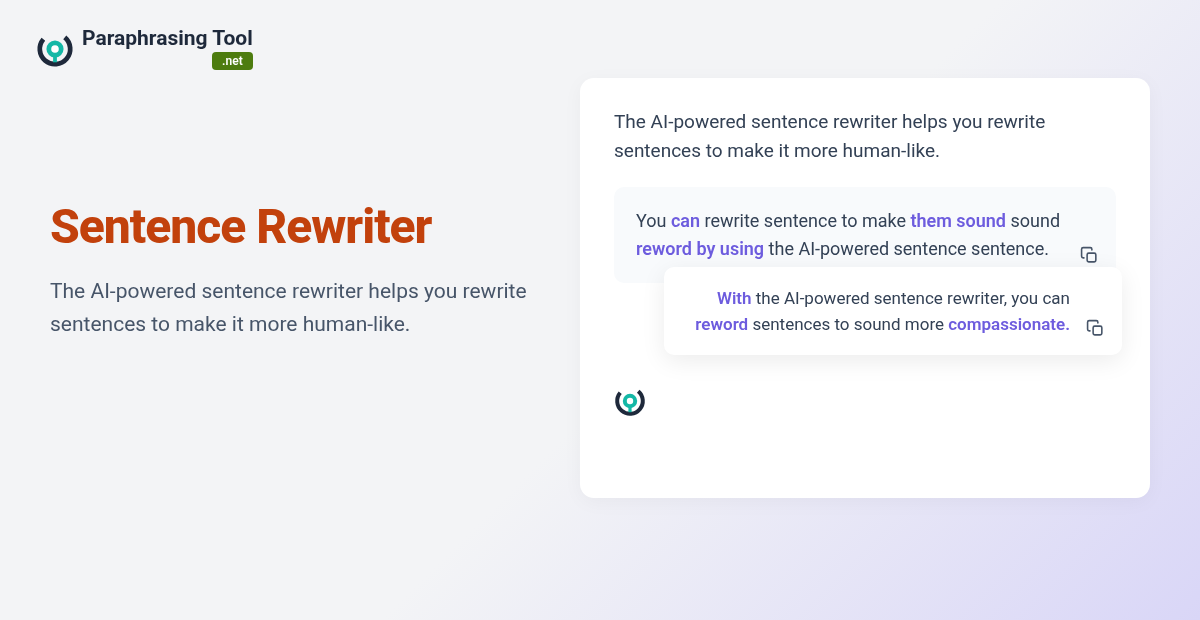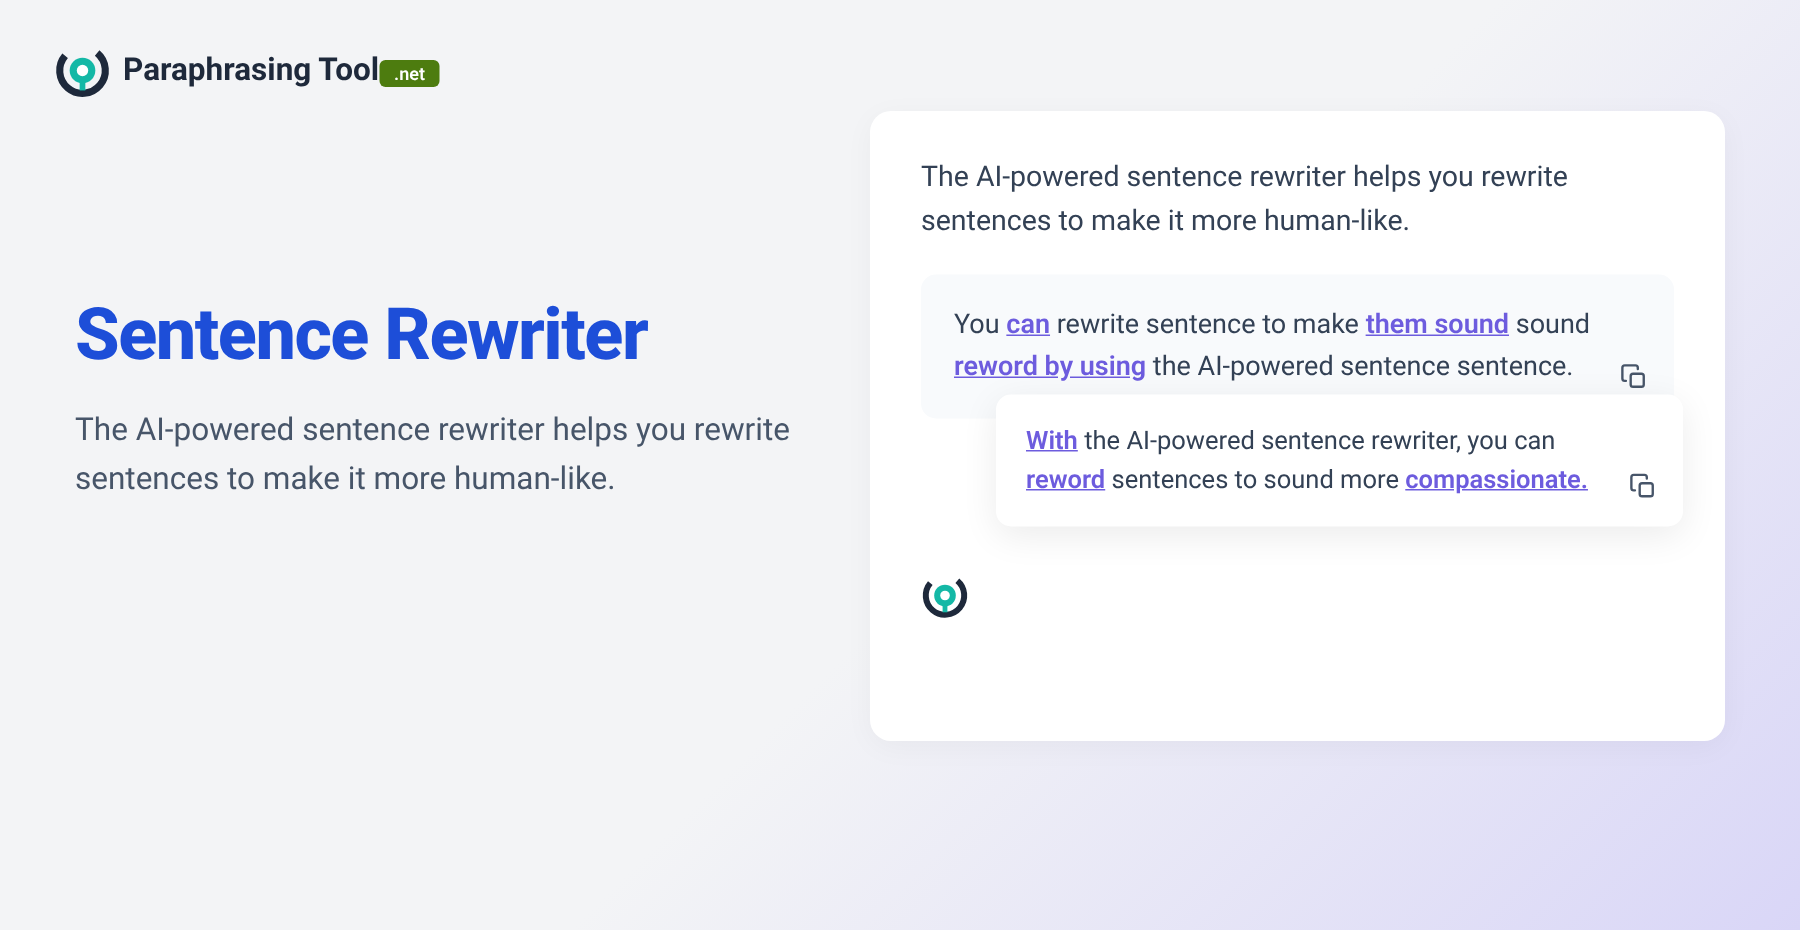--- a/index.html
+++ b/index.html
@@ -23,20 +23,21 @@
       align-items: center;
       gap: 8px;
     }
     .logo-icon {
       width: 38px;
       height: 38px;
       position: relative;
     }
     .logo-text-wrapper {
       display: flex;
+      flex-direction: column;
       align-items: flex-start;
     }
     .logo-text {
       font-size: 21px;
       font-weight: 700;
       color: #1e293b;
       line-height: 1;
     }
     .logo-badge {
       background: #4d7c0f;
@@ -55,21 +56,21 @@
       align-items: flex-start;
       margin-top: 80px;
     }
     .left-col {
       flex: 0 0 490px;
       padding-top: 20px;
     }
     .page-title {
       font-size: 48px;
       font-weight: 800;
-      color: #1d4ed8;
+      color: #c2410c;
       margin-bottom: 20px;
       letter-spacing: -1px;
     }
     .page-desc {
       font-size: 21px;
       color: #475569;
       line-height: 1.55;
       font-weight: 400;
     }
     .right-col {
@@ -106,25 +107,25 @@
       border-radius: 10px;
       padding: 18px 52px 18px 20px;
       position: relative;
       font-size: 17px;
       line-height: 1.55;
       color: #334155;
       box-shadow: 0 6px 24px rgba(0,0,0,0.08);
       margin-left: 50px;
       margin-right: -6px;
       margin-top: -16px;
+      text-align: right;
     }
     .highlight {
       color: #6d5cde;
       font-weight: 600;
-      text-decoration: underline;
     }
     .copy-btn {
       position: absolute;
       right: 14px;
       bottom: 14px;
       width: 26px;
       height: 26px;
       display: flex;
       align-items: center;
       justify-content: center;

